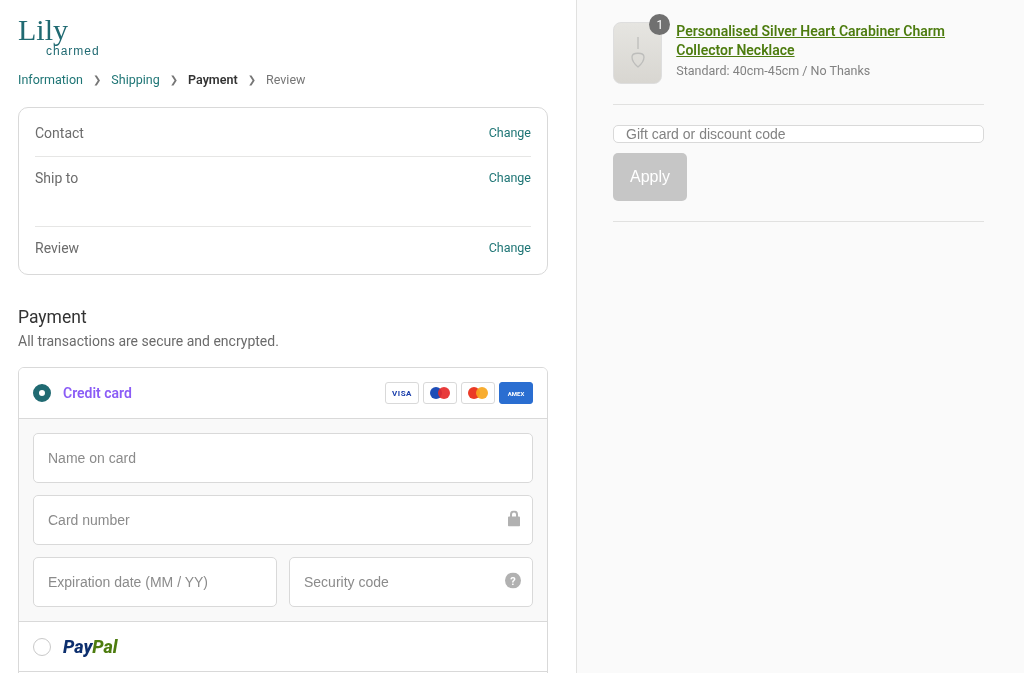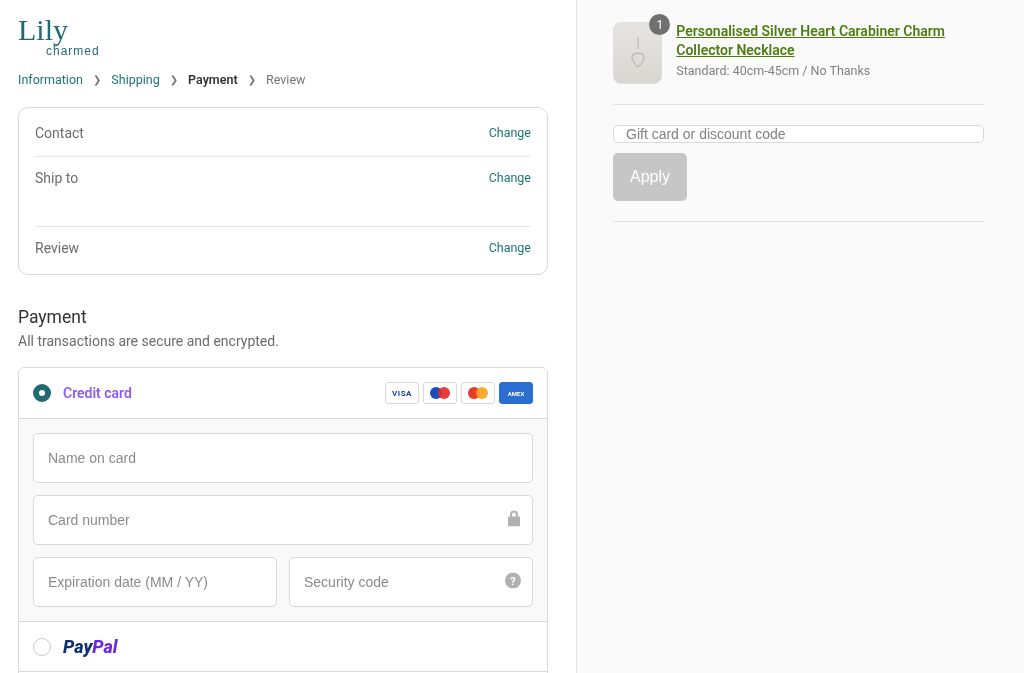--- a/index.html
+++ b/index.html
@@ -143,21 +143,21 @@
     background: #ffffff;
     color: #333333;
   }
   .input::placeholder { color: #8b8b8b; }
   .input-icon {
     position: absolute; right: 12px; top: 50%; transform: translateY(-50%);
     color: #b1b1b1;
   }
   
   .pp-logo { font-weight: 800; font-style: italic; font-size: 18px; margin-left:0px; }
-  .pp-p1 { color:#0d2f6e; } .pp-p2 { color:#6d28d9; }
+  .pp-p1 { color:#0d2f6e; } .pp-p2 { color:#4d7c0f; }
   
   .prod-row { display:flex; gap:14px; align-items:flex-start; }
   .prod-thumb {
     width:62px; height:62px;
     background: linear-gradient(#e6e5e1,#d8d6d1);
     border-radius:8px;
     border:1px solid #dedede;
     position:relative;
     display:flex;align-items:center;justify-content:center;
   }

